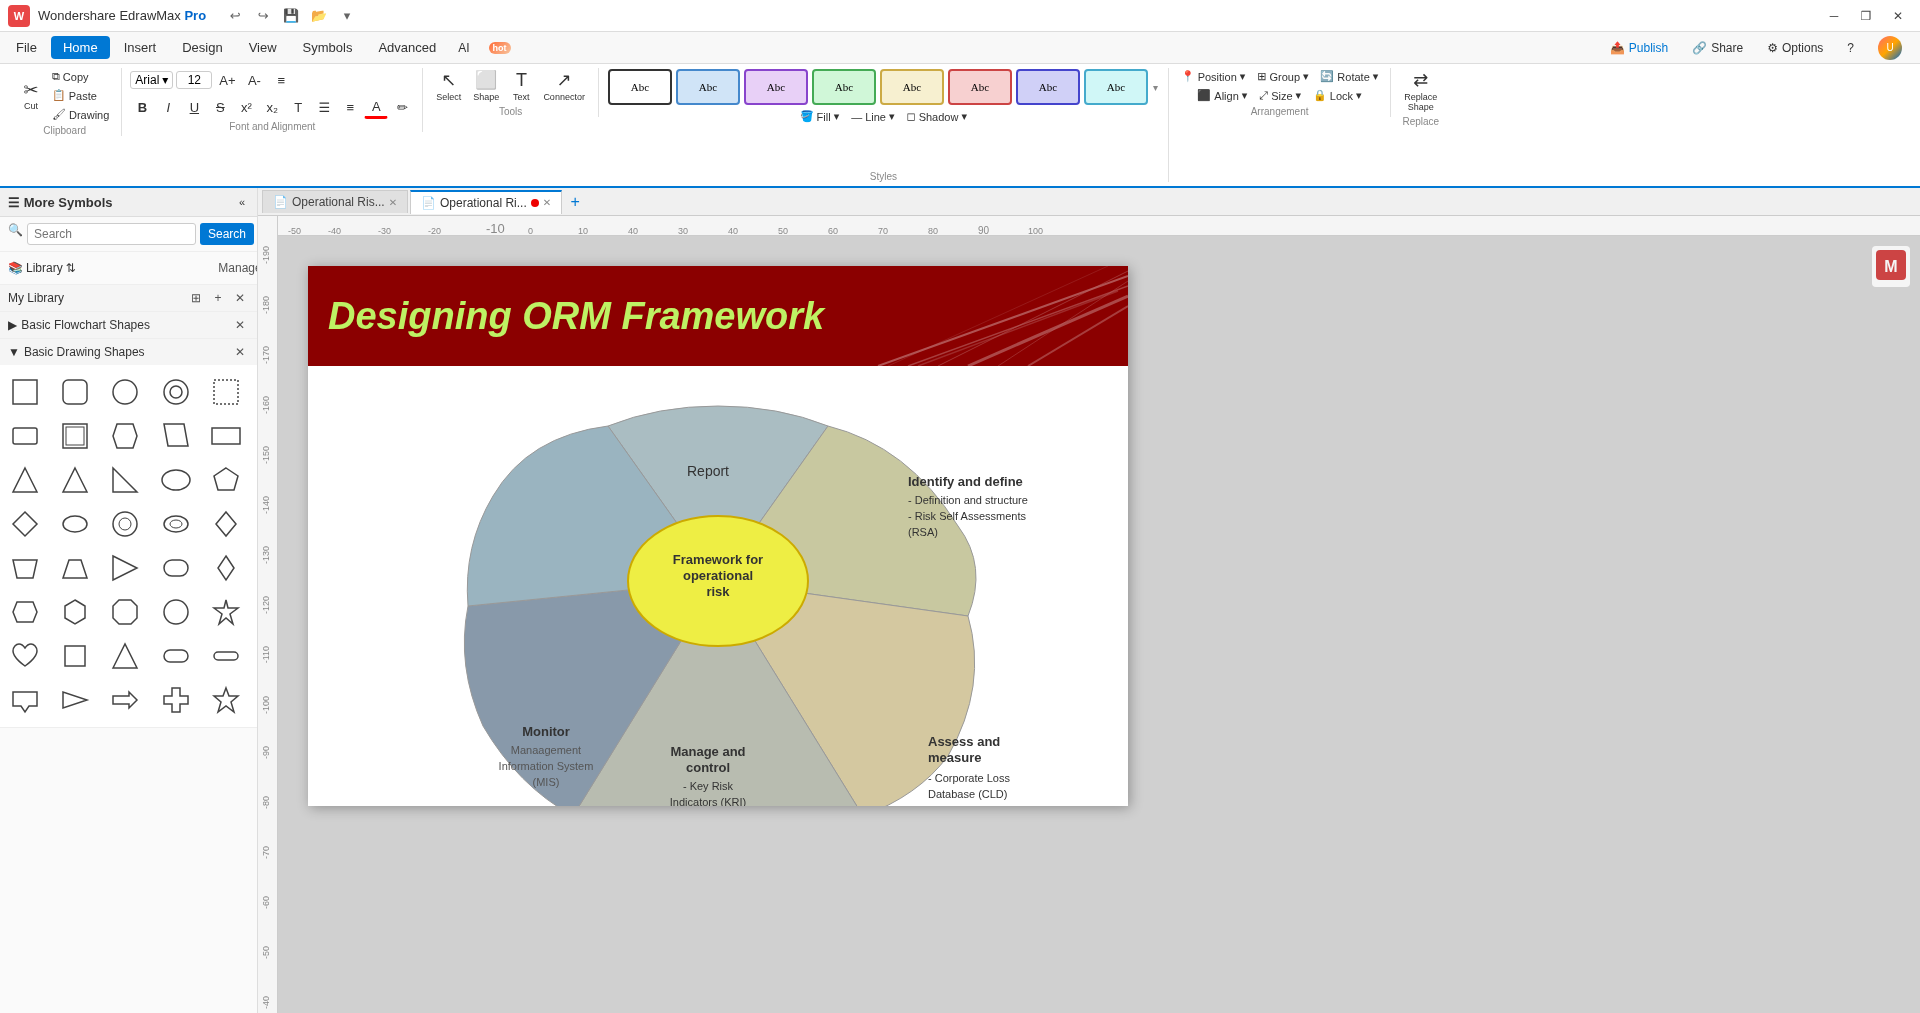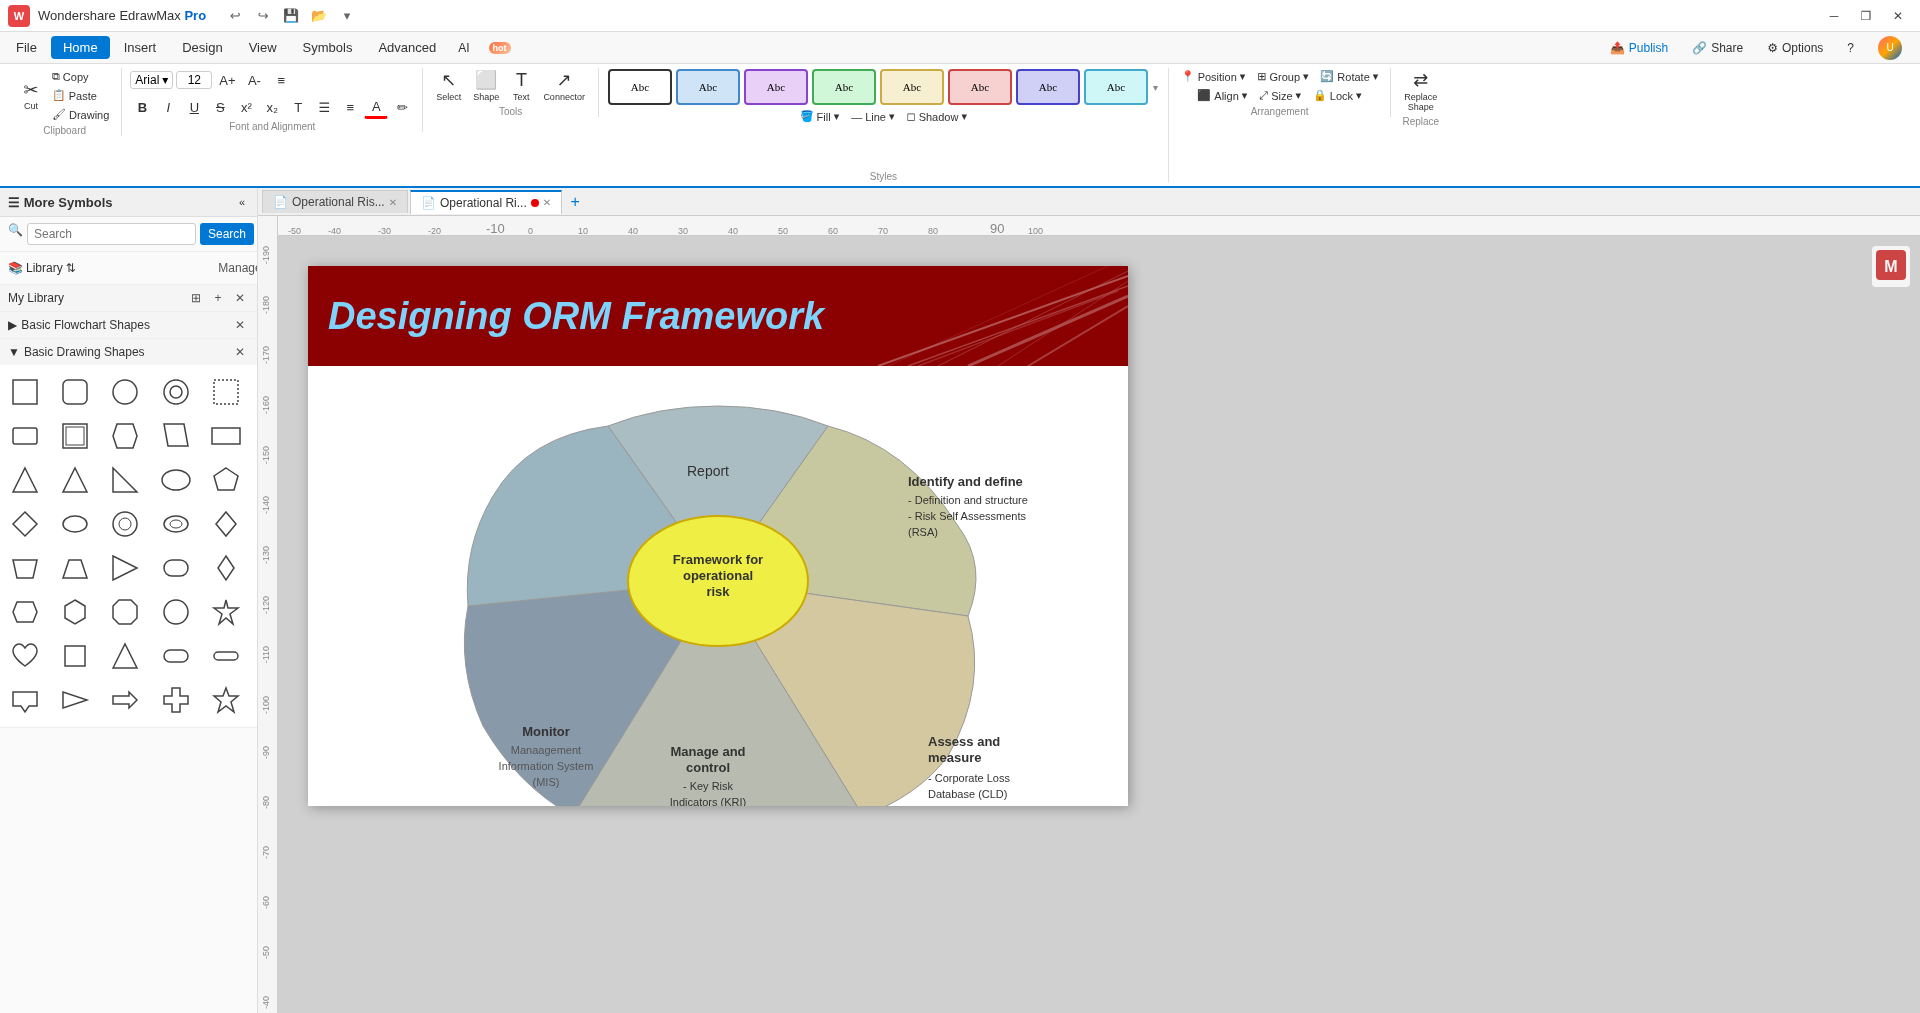--- a/index.html
+++ b/index.html
@@ -326,21 +326,21 @@
       height: 100px;
       position: relative;
       overflow: hidden;
       display: flex;
       align-items: center;
       padding: 0 20px;
     }
     #diagram-header .title-text {
       font-size: 38px;
       font-weight: bold;
-      color: #7dd3fc;
+      color: #bef264;
       font-style: italic;
       z-index: 2;
       position: relative;
       text-align: center;
     }
     #diagram-header .decoration {
       position: absolute;
       right: 0;
       top: 0;
       width: 300px;
@@ -945,21 +945,21 @@
           <span style="font-size:13px;color:#888;position:absolute;left:208px;">-10</span>
           <span style="font-size:9px;color:#888;position:absolute;left:250px;">0</span>
           <span style="font-size:9px;color:#888;position:absolute;left:300px;">10</span>
           <span style="font-size:9px;color:#888;position:absolute;left:350px;">40</span>
           <span style="font-size:9px;color:#888;position:absolute;left:400px;">30</span>
           <span style="font-size:9px;color:#888;position:absolute;left:450px;">40</span>
           <span style="font-size:9px;color:#888;position:absolute;left:500px;">50</span>
           <span style="font-size:9px;color:#888;position:absolute;left:550px;">60</span>
           <span style="font-size:9px;color:#888;position:absolute;left:600px;">70</span>
           <span style="font-size:9px;color:#888;position:absolute;left:650px;">80</span>
-          <span style="font-size:13px;color:#888;position:absolute;left:700px;margin-left:12px;">90</span>
+          <span style="font-size:10px;color:#888;position:absolute;left:700px;">90</span>
           <span style="font-size:9px;color:#888;position:absolute;left:750px;">100</span>
         </div>
       </div>
 
       <div id="ruler-left">
         <div style="position:absolute;top:20px;left:0;right:0;bottom:0;display:flex;flex-direction:column;">
           <span style="font-size:9px;color:#888;writing-mode:vertical-rl;transform:rotate(180deg);position:absolute;top:10px;left:3px;">-190</span>
           <span style="font-size:9px;color:#888;writing-mode:vertical-rl;transform:rotate(180deg);position:absolute;top:60px;left:3px;">-180</span>
           <span style="font-size:9px;color:#888;writing-mode:vertical-rl;transform:rotate(180deg);position:absolute;top:110px;left:3px;">-170</span>
           <span style="font-size:9px;color:#888;writing-mode:vertical-rl;transform:rotate(180deg);position:absolute;top:160px;left:3px;">-160</span>

